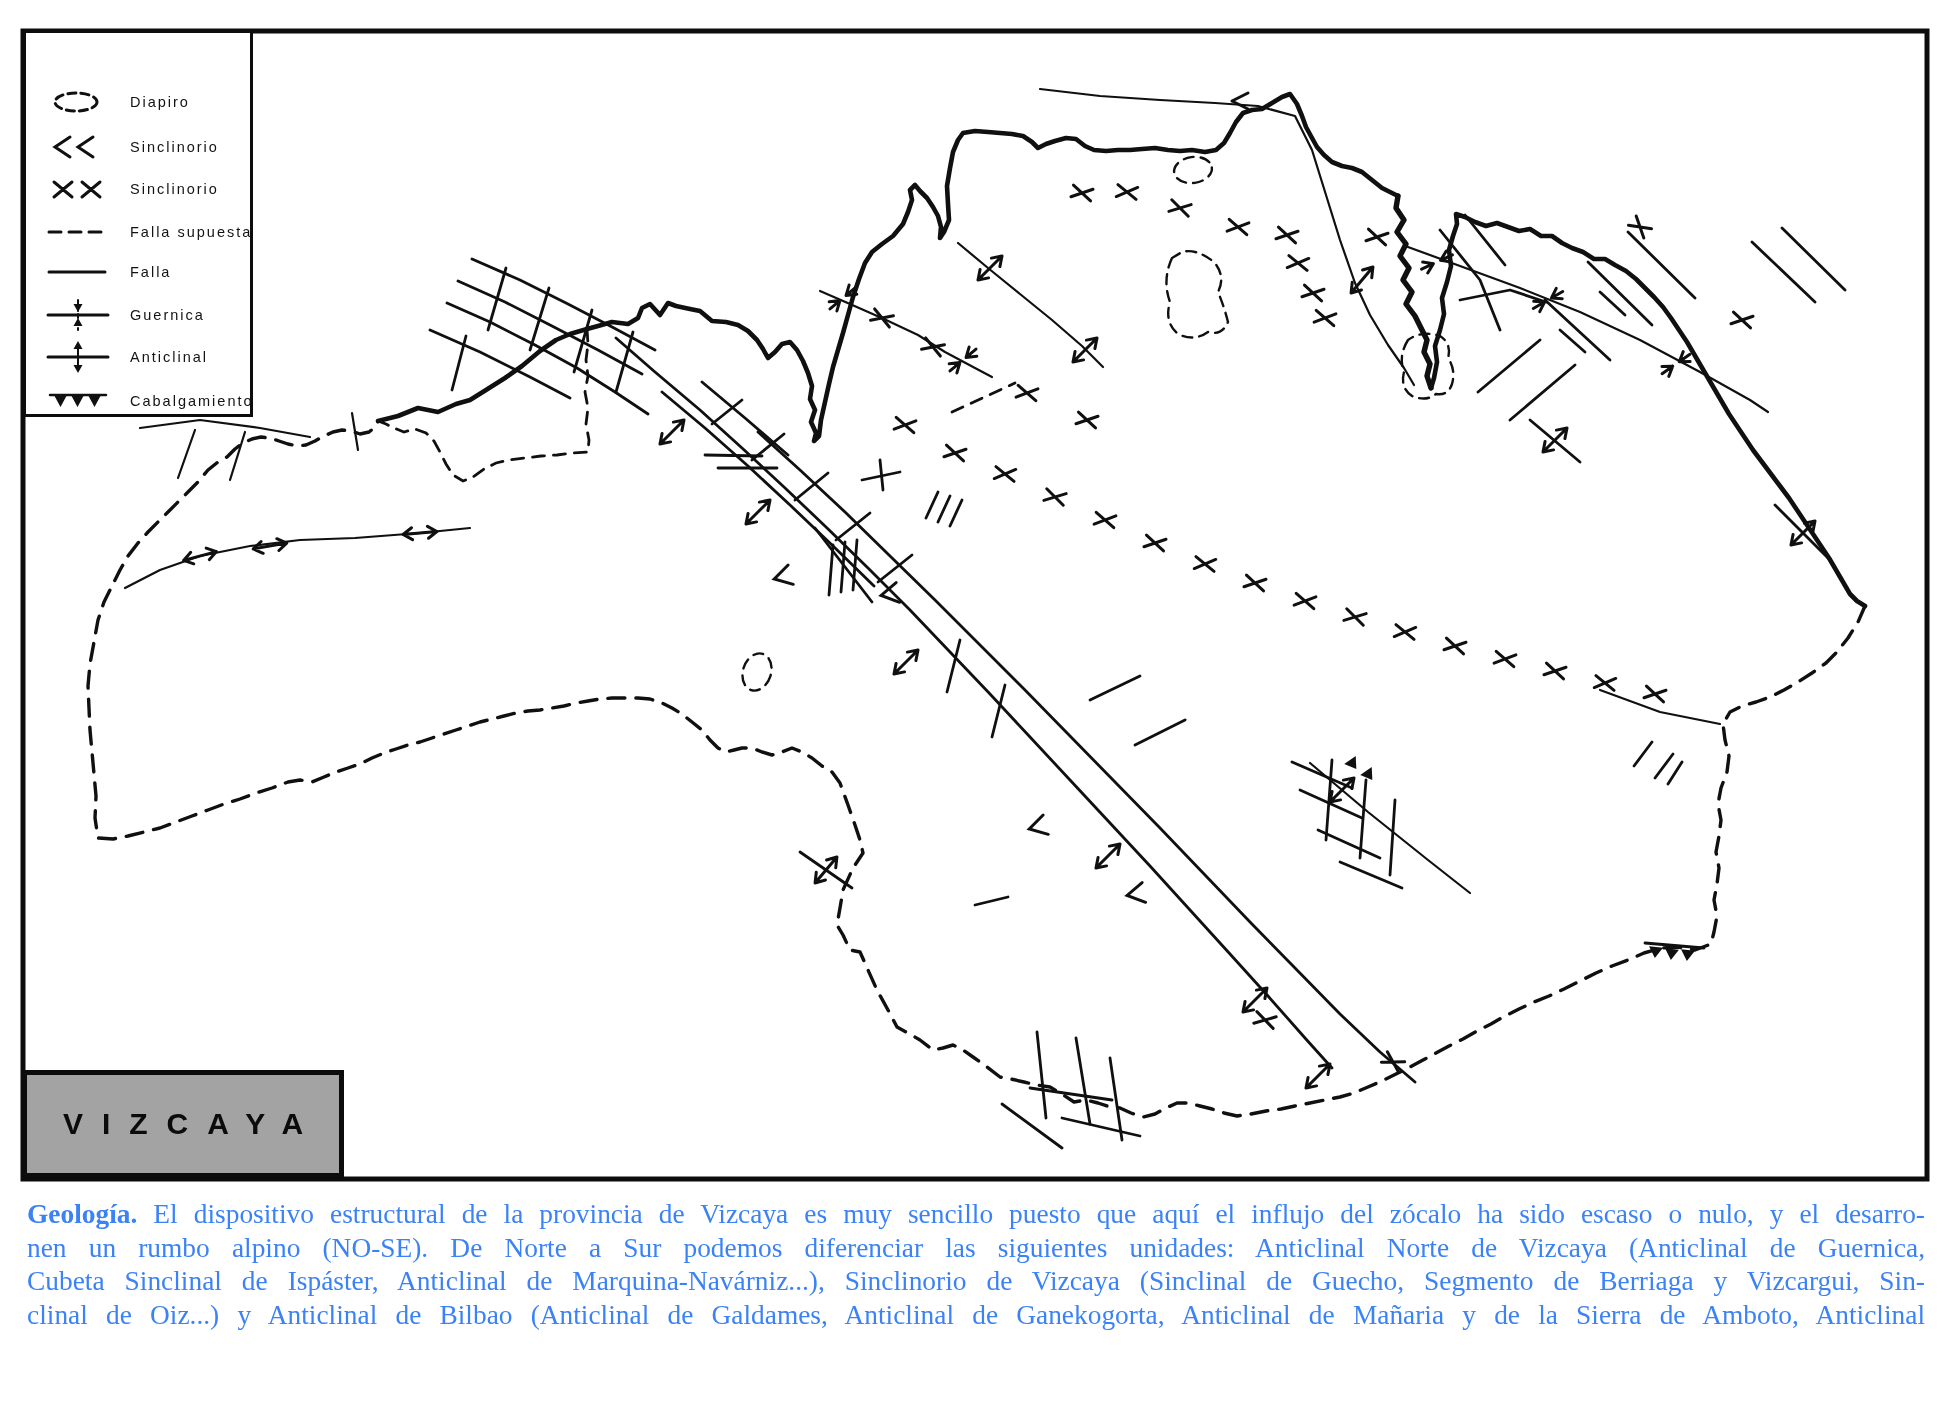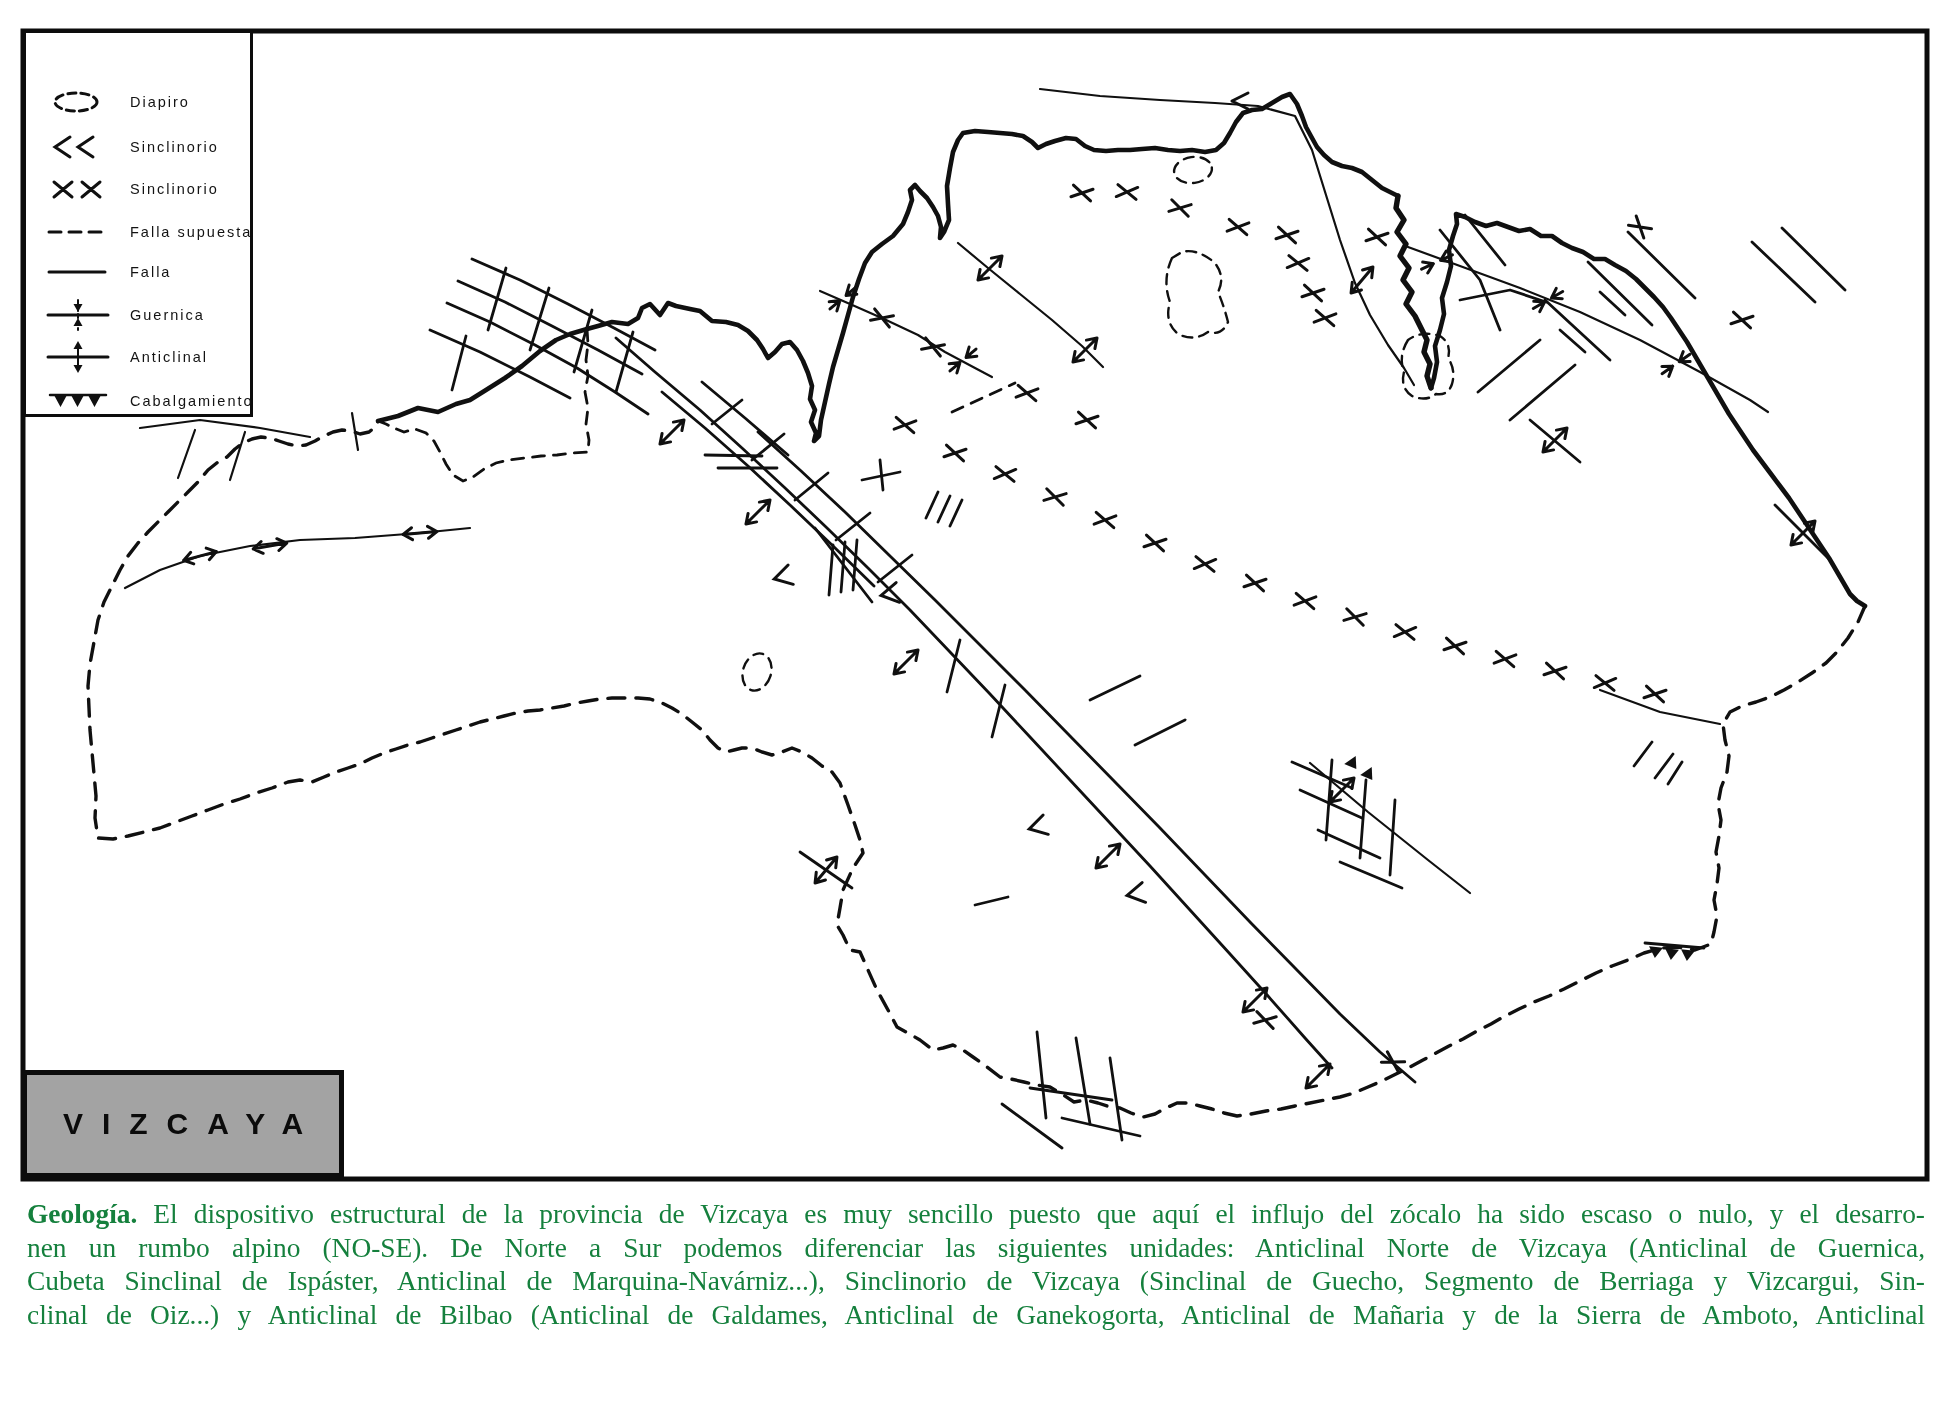--- a/index.html
+++ b/index.html
@@ -22,21 +22,21 @@
           border:3px solid #0c0c0c;z-index:3;}
   .lrow{position:absolute;left:0;width:100%;height:34px;display:flex;align-items:center;}
   .lsym{width:104px;display:flex;justify-content:center;align-items:center;flex:0 0 104px;}
   .llbl{font-size:14.5px;letter-spacing:2px;color:#131313;white-space:nowrap;}
   
   .vbox{position:absolute;left:22px;top:1070px;width:322px;height:108px;background:#a3a3a3;
         border:5px solid #0c0c0c;box-sizing:border-box;display:flex;align-items:center;justify-content:center;z-index:3;}
   .vbox span{font-size:30px;font-weight:bold;letter-spacing:19px;margin-right:-19px;color:#0b0b0b;}
   
   .geo{position:absolute;left:27px;top:1198px;width:1898px;font-family:"Liberation Serif",serif;
-       font-size:27.4px;line-height:33.6px;color:#15803d;}
+       font-size:27.4px;line-height:33.6px;color:#3b82f6;}
   .jline{text-align:justify;text-align-last:justify;}
   .lastline{text-align:left;}
   .lead{font-weight:bold;}
 </style>
 </head>
 <body>
 
 <div class="page">
 
   <svg class="mapart" width="1950" height="1190" viewBox="0 0 1950 1190">

